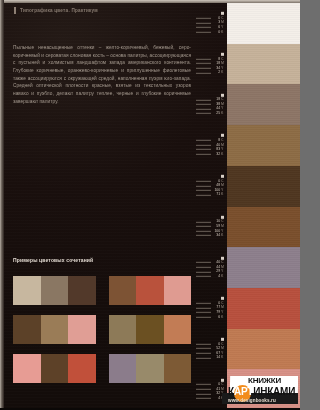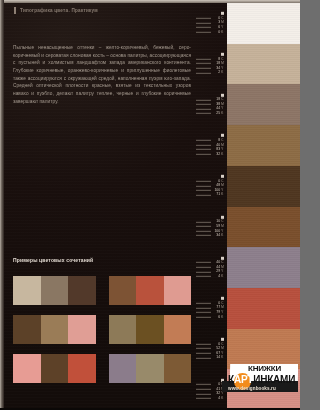--- a/index.html
+++ b/index.html
@@ -123,21 +123,21 @@
   }
   #combos {
     position:absolute; left:13px; top:276px; width:178px; z-index:10;
     display:grid; grid-template-columns:1fr 1fr; gap:10px 13px;
   }
   .combo { display:flex; height:29px; width:100%; }
   .combo span { flex:1 1 0; height:100%; }
 
   
   #wm {
-    position:absolute; right:2px; bottom:12px; width:76px; height:42px;
+    position:absolute; right:2px; bottom:0; width:76px; height:42px;
     z-index:60; overflow:hidden;
   }
   #wm .sheet {
     position:absolute; left:8px; top:8px; width:68px; height:18px;
     background:#ffffff; transform:skewX(-1deg);
   }
   #wm .band {
     position:absolute; left:0; top:25px; width:76px; height:11px;
     background:#1a1a1a;
   }

